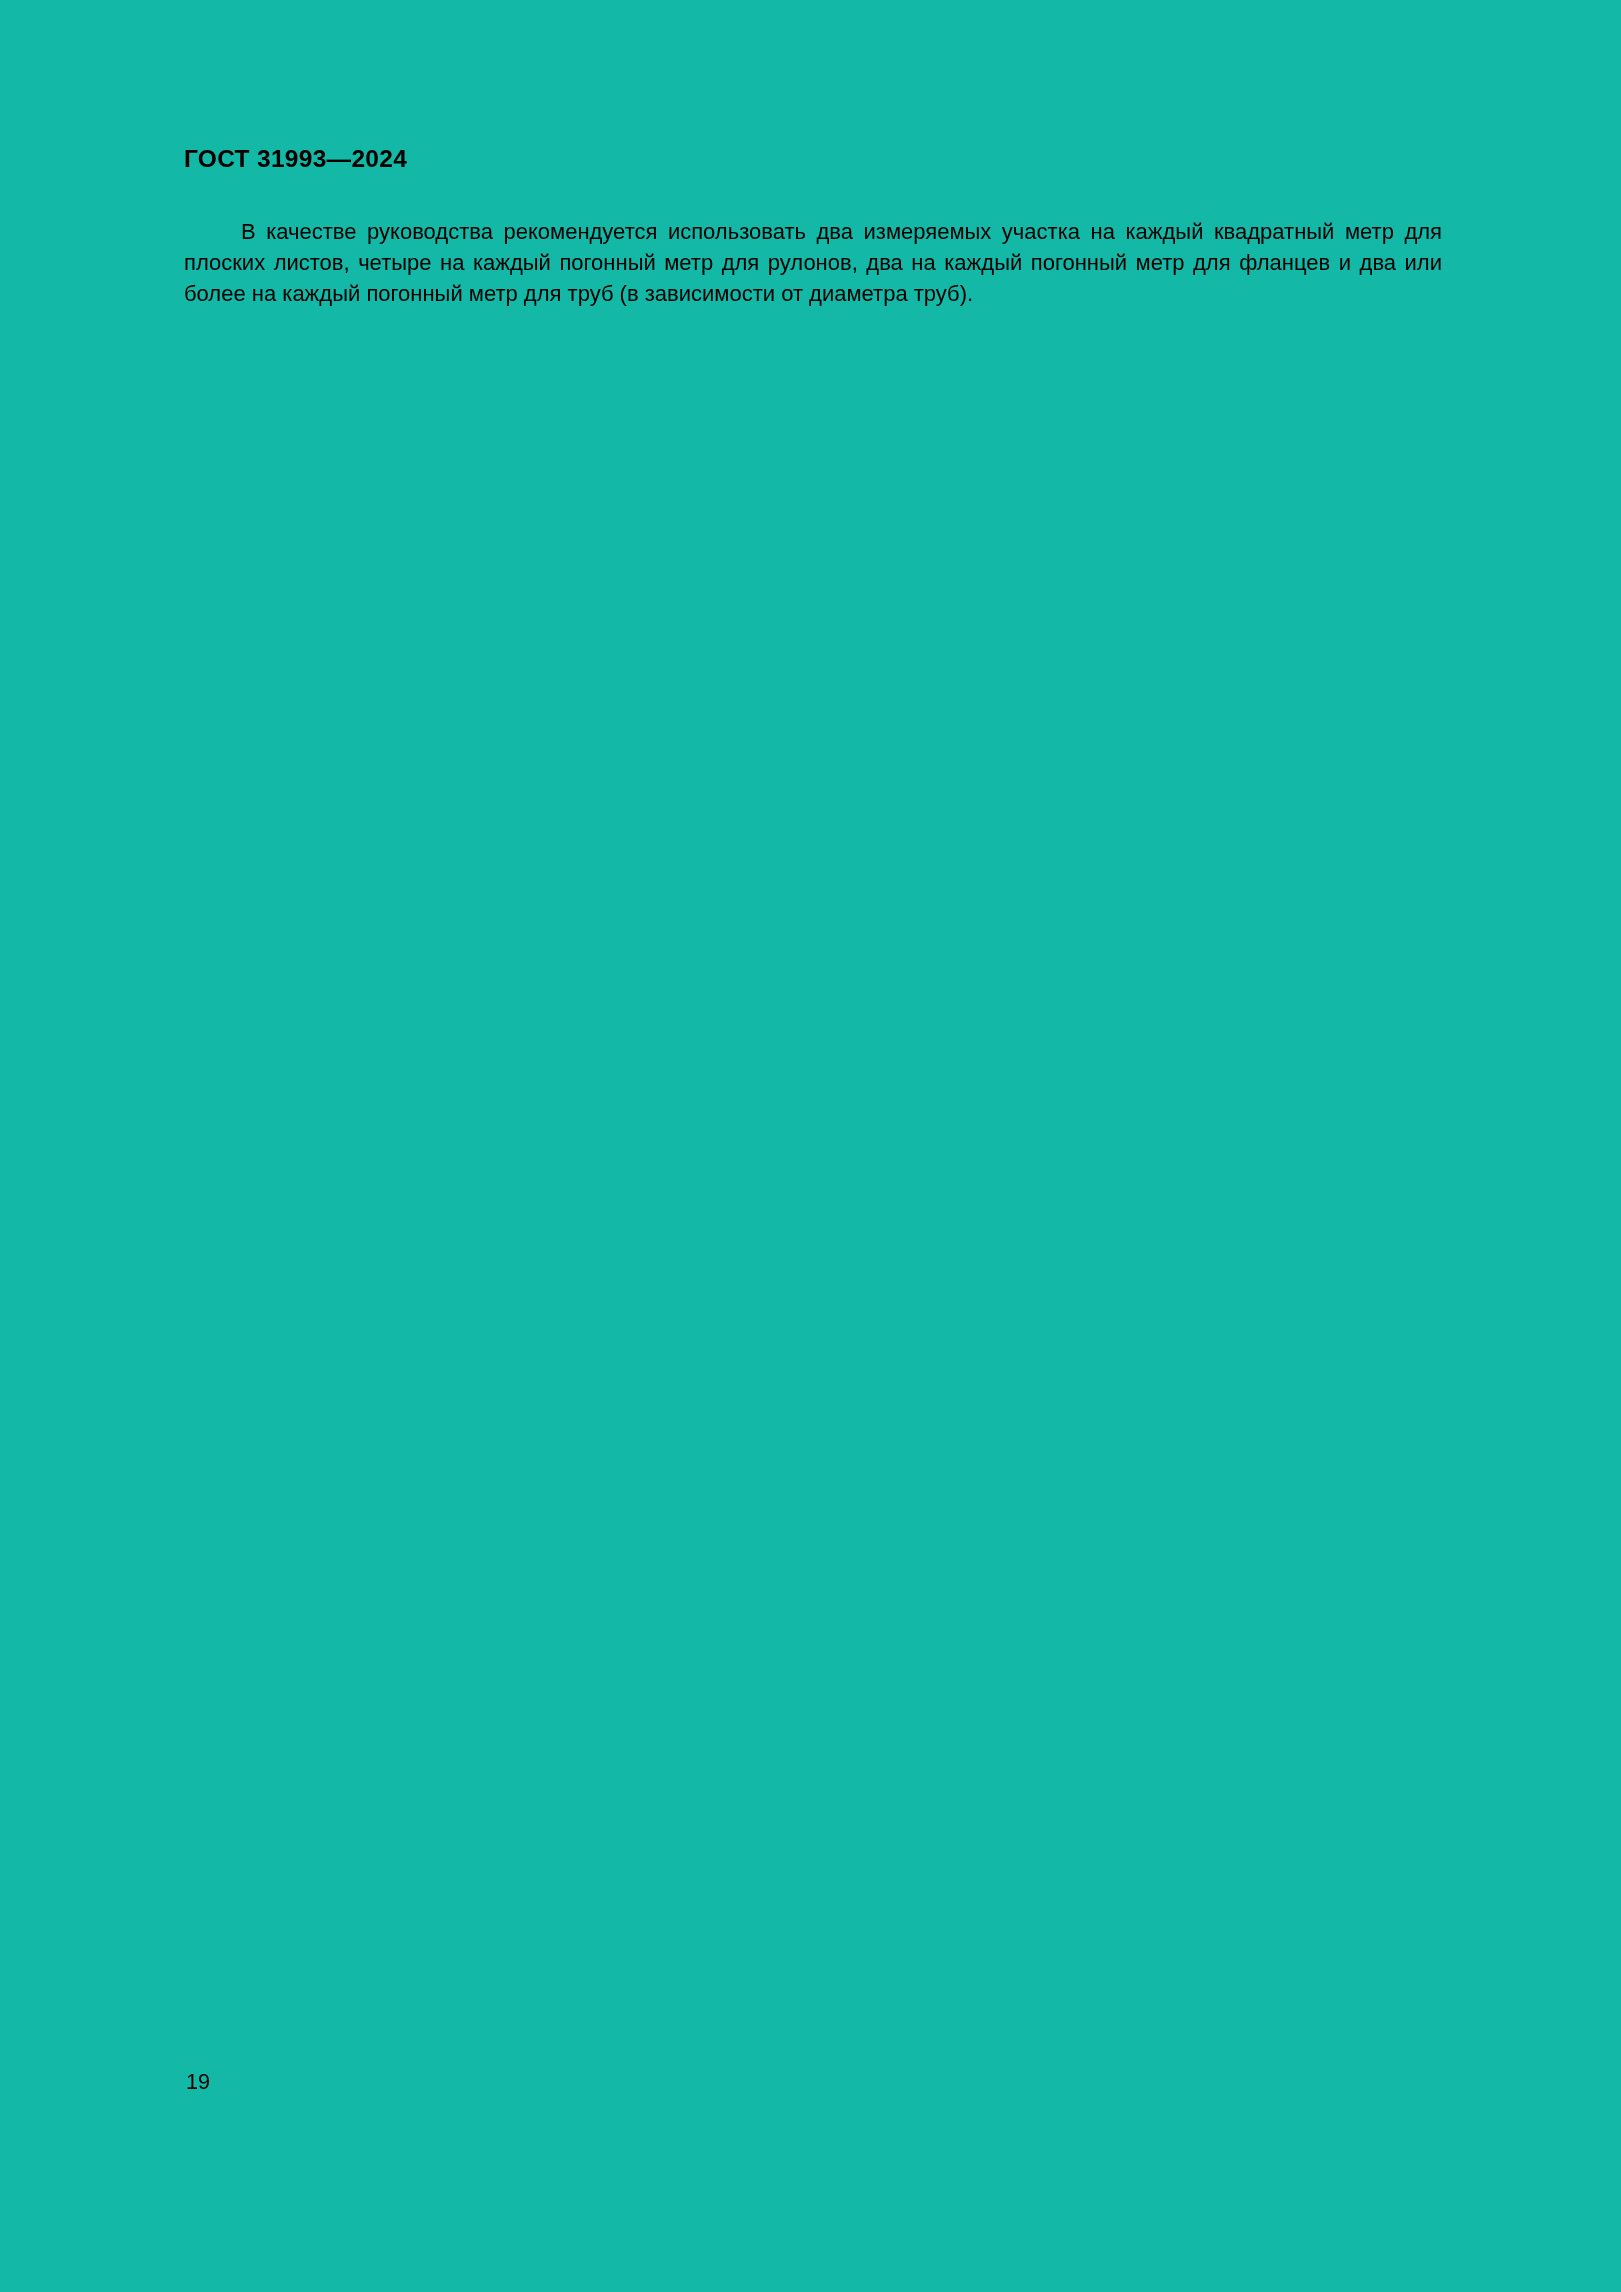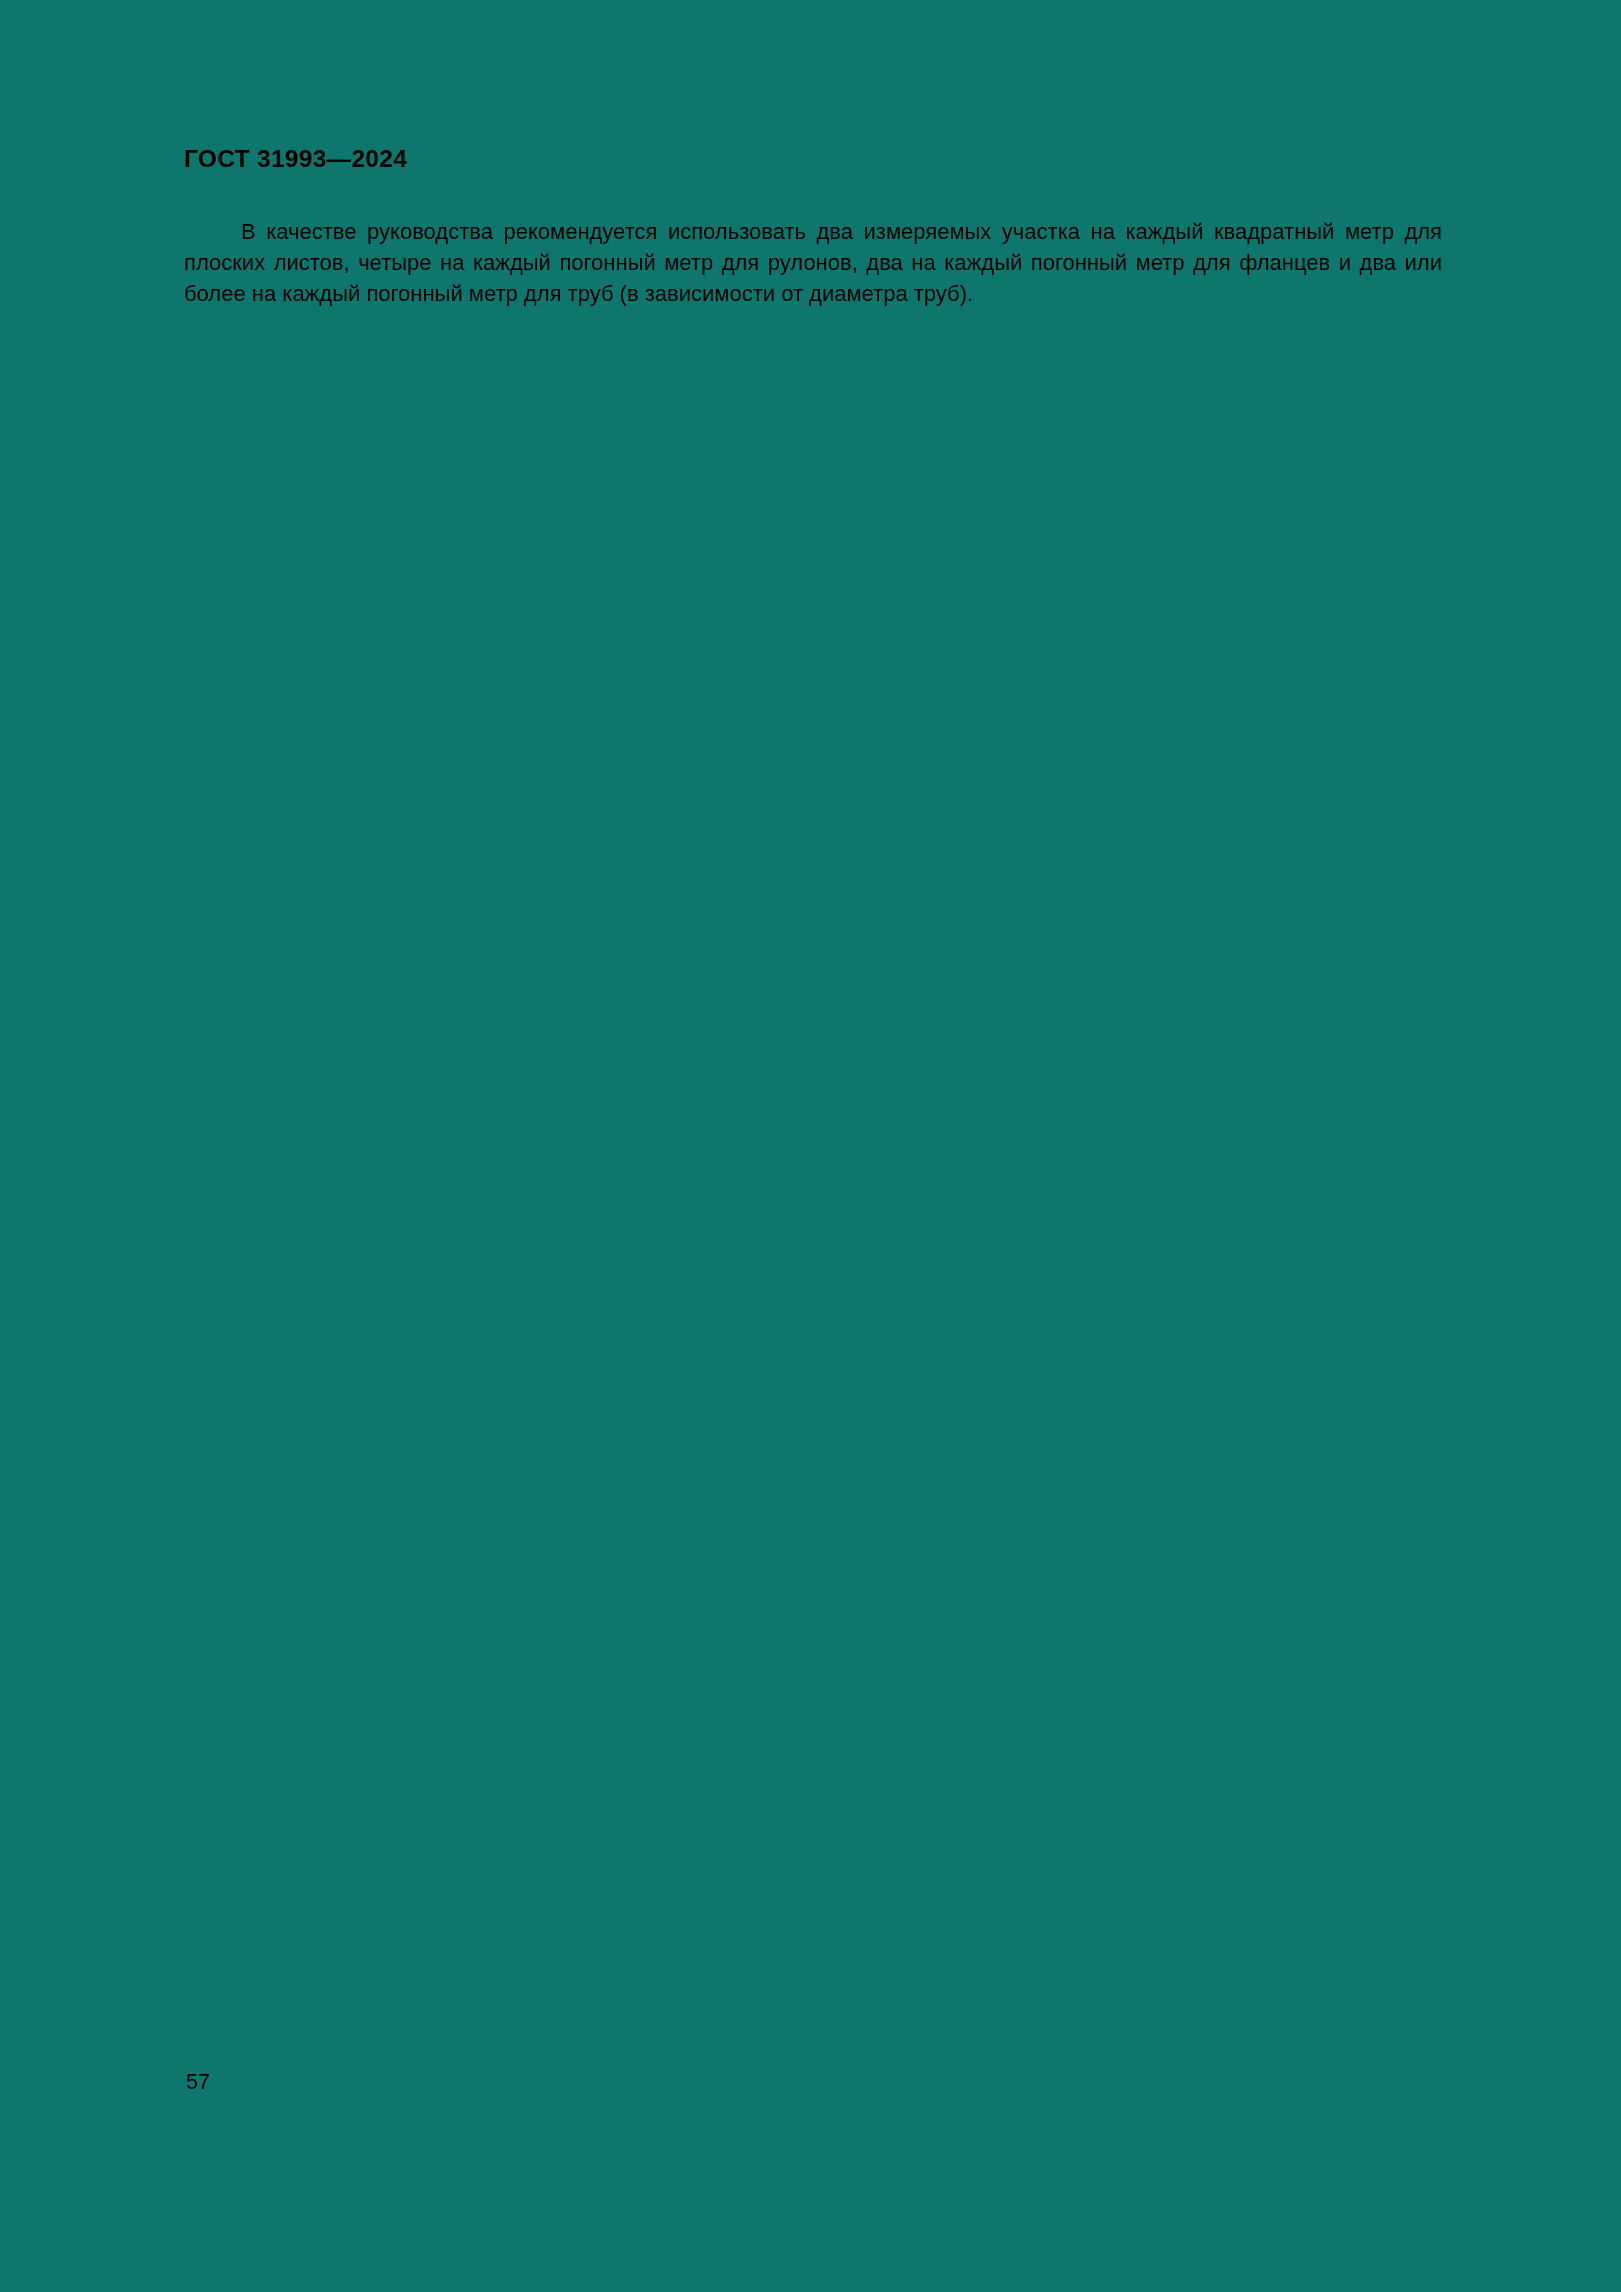--- a/index.html
+++ b/index.html
@@ -12,21 +12,21 @@
     height: 2293px;
     position: relative;
     font-family: "Liberation Sans", sans-serif;
     color: #000000;
     -webkit-font-smoothing: antialiased;
   }
 
   .page {
     position: absolute;
     inset: 0;
-    background: #0f766e;
+    background: #14b8a6;
   }
 
   
   .doc-header {
     position: absolute;
     left: 184px;
     top: 145px;
     font-size: 24.5px;
     font-weight: bold;
     letter-spacing: 0.3px;
@@ -80,16 +80,16 @@
 
   <div class="content">
 
 
 
     <p class="body-par">В качестве руководства рекомендуется использовать два измеряемых участка на каждый квадратный метр для плоских листов, четыре на каждый погонный метр для рулонов, два на каждый погонный метр для фланцев и два или более на каждый погонный метр для труб (в зависимости от диаметра труб).</p>
 
 
   </div>
 
-  <div class="page-number">57</div>
+  <div class="page-number">19</div>
 
 </div>
 
 
 </body></html>

